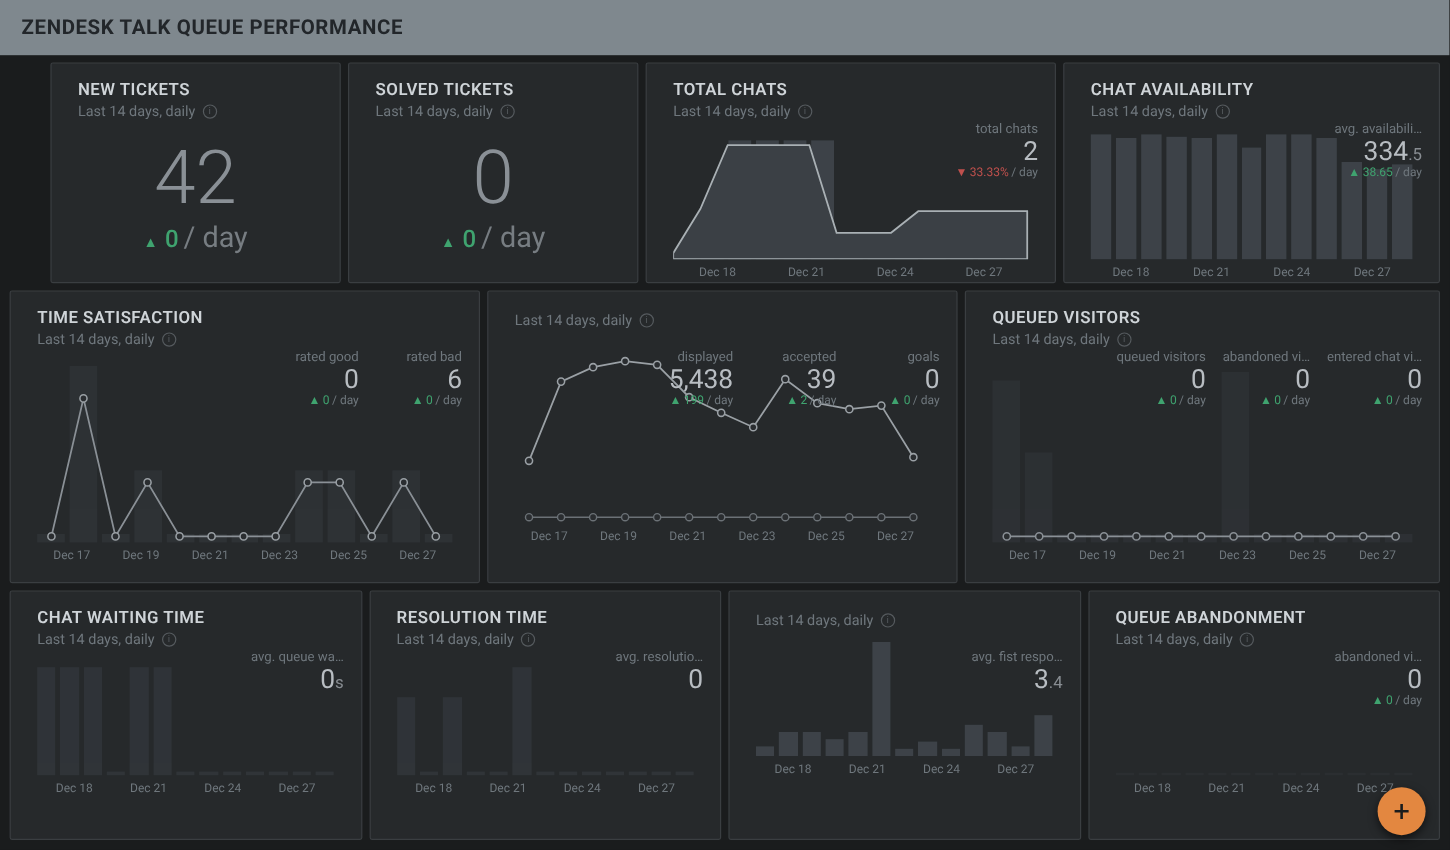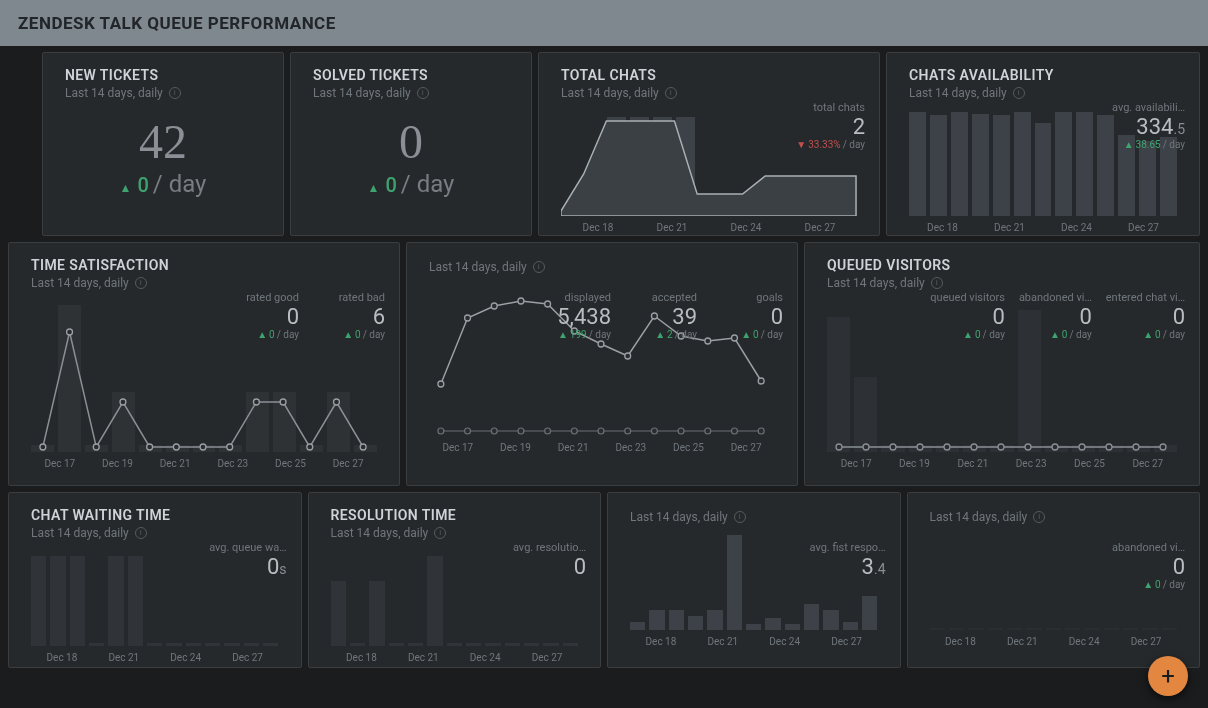--- a/index.html
+++ b/index.html
@@ -51,25 +51,24 @@
   .info-icon {
     width:12px; height:12px; border:1px solid #555a5e; border-radius:50%;
     color:#555a5e; font-size:8px; display:flex; align-items:center;
     justify-content:center; line-height:1;
   }
   .big-num-wrap {
     text-align:center;
     margin-top: 18px;
   }
   .big-num {
-    font-size: 48px;
+    font-size: 62px;
     font-weight: 300;
     color:#8a9096;
     line-height:1;
-    font-family:Liberation Serif, serif;
   }
   .sub-day {
     font-size: 24px;
     color:#777d82;
     margin-top:4px;
     display:flex; justify-content:center; align-items:baseline; gap:4px;
   }
   .tri-up { color:#3fa36f; font-size:12px; margin-right:2px;}
   .delta-val { color:#3fa36f; font-size:20px; font-weight:500;}
   .per-day { color:#777d82; }
@@ -207,21 +206,21 @@
       </div>
       <div class="xaxis">
           <span>Dec 18</span>
           <span>Dec 21</span>
           <span>Dec 24</span>
           <span>Dec 27</span>
         </div>
     </div>
 
     <div class="card" style="flex:1;">
-      <div class="card-title">CHATS AVAILABILITY</div>
+      <div class="card-title">CHAT AVAILABILITY</div>
       <div class="card-sub">
           <span>Last 14 days, daily</span>
           <span class="info-icon">i</span>
         </div>
       <div class="metrics-row">
         <div class="metric">
           <div class="metric-label">avg. availabili…</div>
           <div class="metric-val"><span>334</span><span class="frac">.5</span></div>
           <div class="metric-delta">
               <span class="up">▲</span>
@@ -483,21 +482,21 @@
           <span>Dec 17</span>
           <span>Dec 19</span>
           <span>Dec 21</span>
           <span>Dec 23</span>
           <span>Dec 25</span>
           <span>Dec 27</span>
         </div>
     </div>
   </div>
 
-  <div class="row" style="height:176px;">
+  <div class="row" style="height:208px;">
 
     <div class="card" style="flex:1;">
       <div class="card-title">CHAT WAITING TIME</div>
       <div class="card-sub">
           <span>Last 14 days, daily</span>
           <span class="info-icon">i</span>
         </div>
       <div class="metrics-row">
           <div class="metric">
             <div class="metric-label">avg. queue wa…</div>
@@ -596,20 +595,21 @@
       </div>
       <div class="xaxis">
           <span>Dec 18</span>
           <span>Dec 21</span>
           <span>Dec 24</span>
           <span>Dec 27</span>
         </div>
     </div>
 
     <div class="card" style="flex:1;">
+      <div class="card-title">QUEUE ABANDONMENT</div>
       <div class="card-sub">
           <span>Last 14 days, daily</span>
           <span class="info-icon">i</span>
         </div>
       <div class="metrics-row">
           <div class="metric">
             <div class="metric-label">abandoned vi…</div>
             <div class="metric-val">0</div>
             <div class="metric-delta">
               <span class="up">▲</span>

